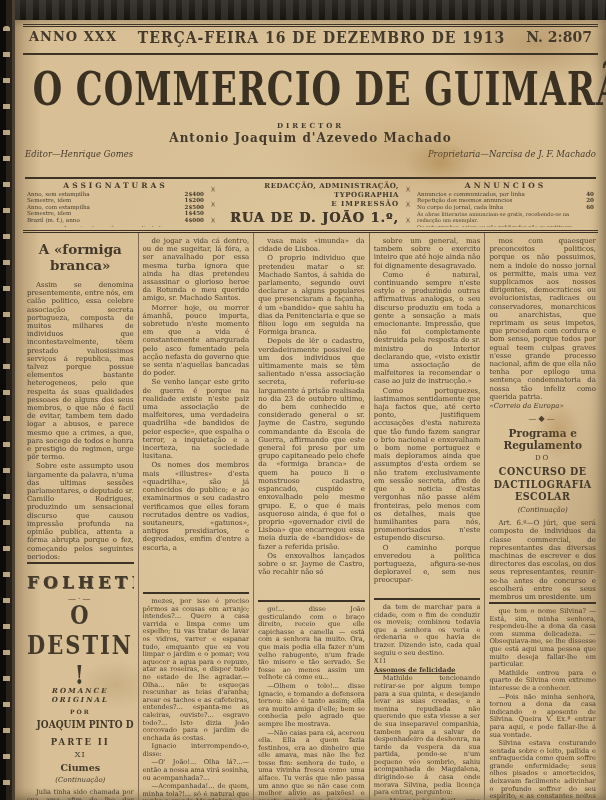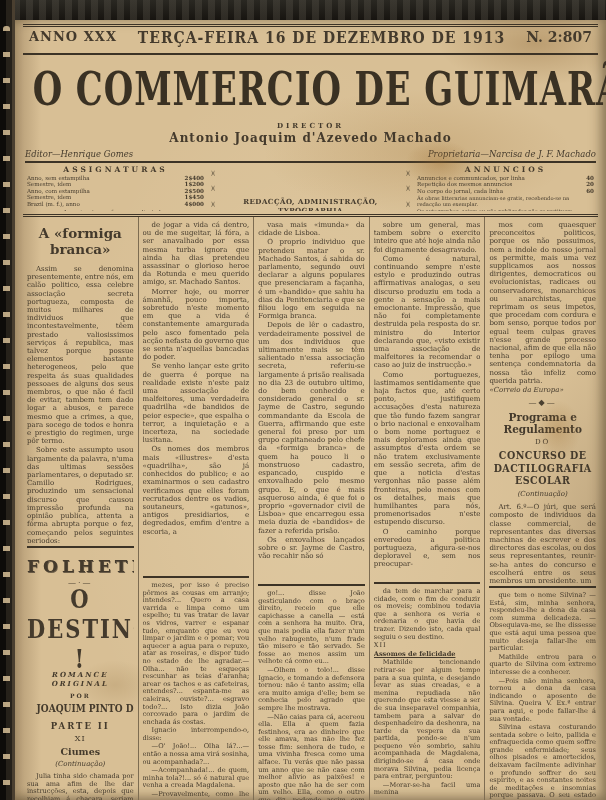--- a/index.html
+++ b/index.html
@@ -60,37 +60,37 @@
     text-align:center;margin-top:6px;height:52px;
     font-weight:bold;font-size:36px;letter-spacing:1px;white-space:nowrap;
     transform:scale(.94,1.28);transform-origin:center top;color:#3a3123;
   }
   .director-block{text-align:center;margin-top:8px;}
   .director-label{font-weight:bold;font-size:7px;letter-spacing:3px;}
   .director-name{font-weight:bold;font-size:12px;letter-spacing:1px;margin-top:1px;}
   .edprop{
     display:flex;justify-content:space-between;margin:4px 10px 0 10px;
     font-style:italic;font-size:8.5px;
-    border-bottom:2px solid #3c3326;padding-bottom:2px;
+    border-bottom:2px solid #3c3326;padding-bottom:18px;
   }
   
   .infobar{
     display:flex;margin:0 8px;border-bottom:3px double #3c3326;
     padding:2px 0 3px 0;height:46px;overflow:hidden;
   }
   .ibox{flex:1;padding:0 4px;overflow:hidden;}
   .ibox .ib-title{text-align:center;font-weight:bold;font-size:7.5px;letter-spacing:3px;margin-bottom:1px;}
   .ib-row{display:flex;justify-content:space-between;font-size:5.6px;line-height:6.4px;}
   .ib-row .lbl{overflow:hidden;white-space:nowrap;}
   .ib-row .val{font-weight:bold;}
   .ib-note{font-size:5.4px;font-style:italic;text-align:center;margin-top:2px;}
   .ib-note2{font-size:5.2px;line-height:6px;margin-top:1px;}
   .ib-sep{width:10px;display:flex;flex-direction:column;justify-content:space-around;
     align-items:center;font-size:6px;color:#4a4030;}
-  .redac{ text-align:center;margin-top:32px;}
+  .redac{ text-align:right;}
   .redac .r1{font-weight:bold;font-size:7px;letter-spacing:.5px;}
   .redac .r2{font-weight:bold;font-size:7px;letter-spacing:1px;}
   .redac .addr{font-weight:bold;font-size:13px;letter-spacing:1px;margin-top:2px;
     text-shadow:.4px 0 0 #443a2c;}
   
   .body-cols{
     display:flex;margin:0 6px 0 8px;height:604px;overflow:hidden;
   }
   .col{flex:1;padding:4px 4px 0 4px;overflow:hidden;}
   .col + .col{border-left:1px solid #7d6c51;}

